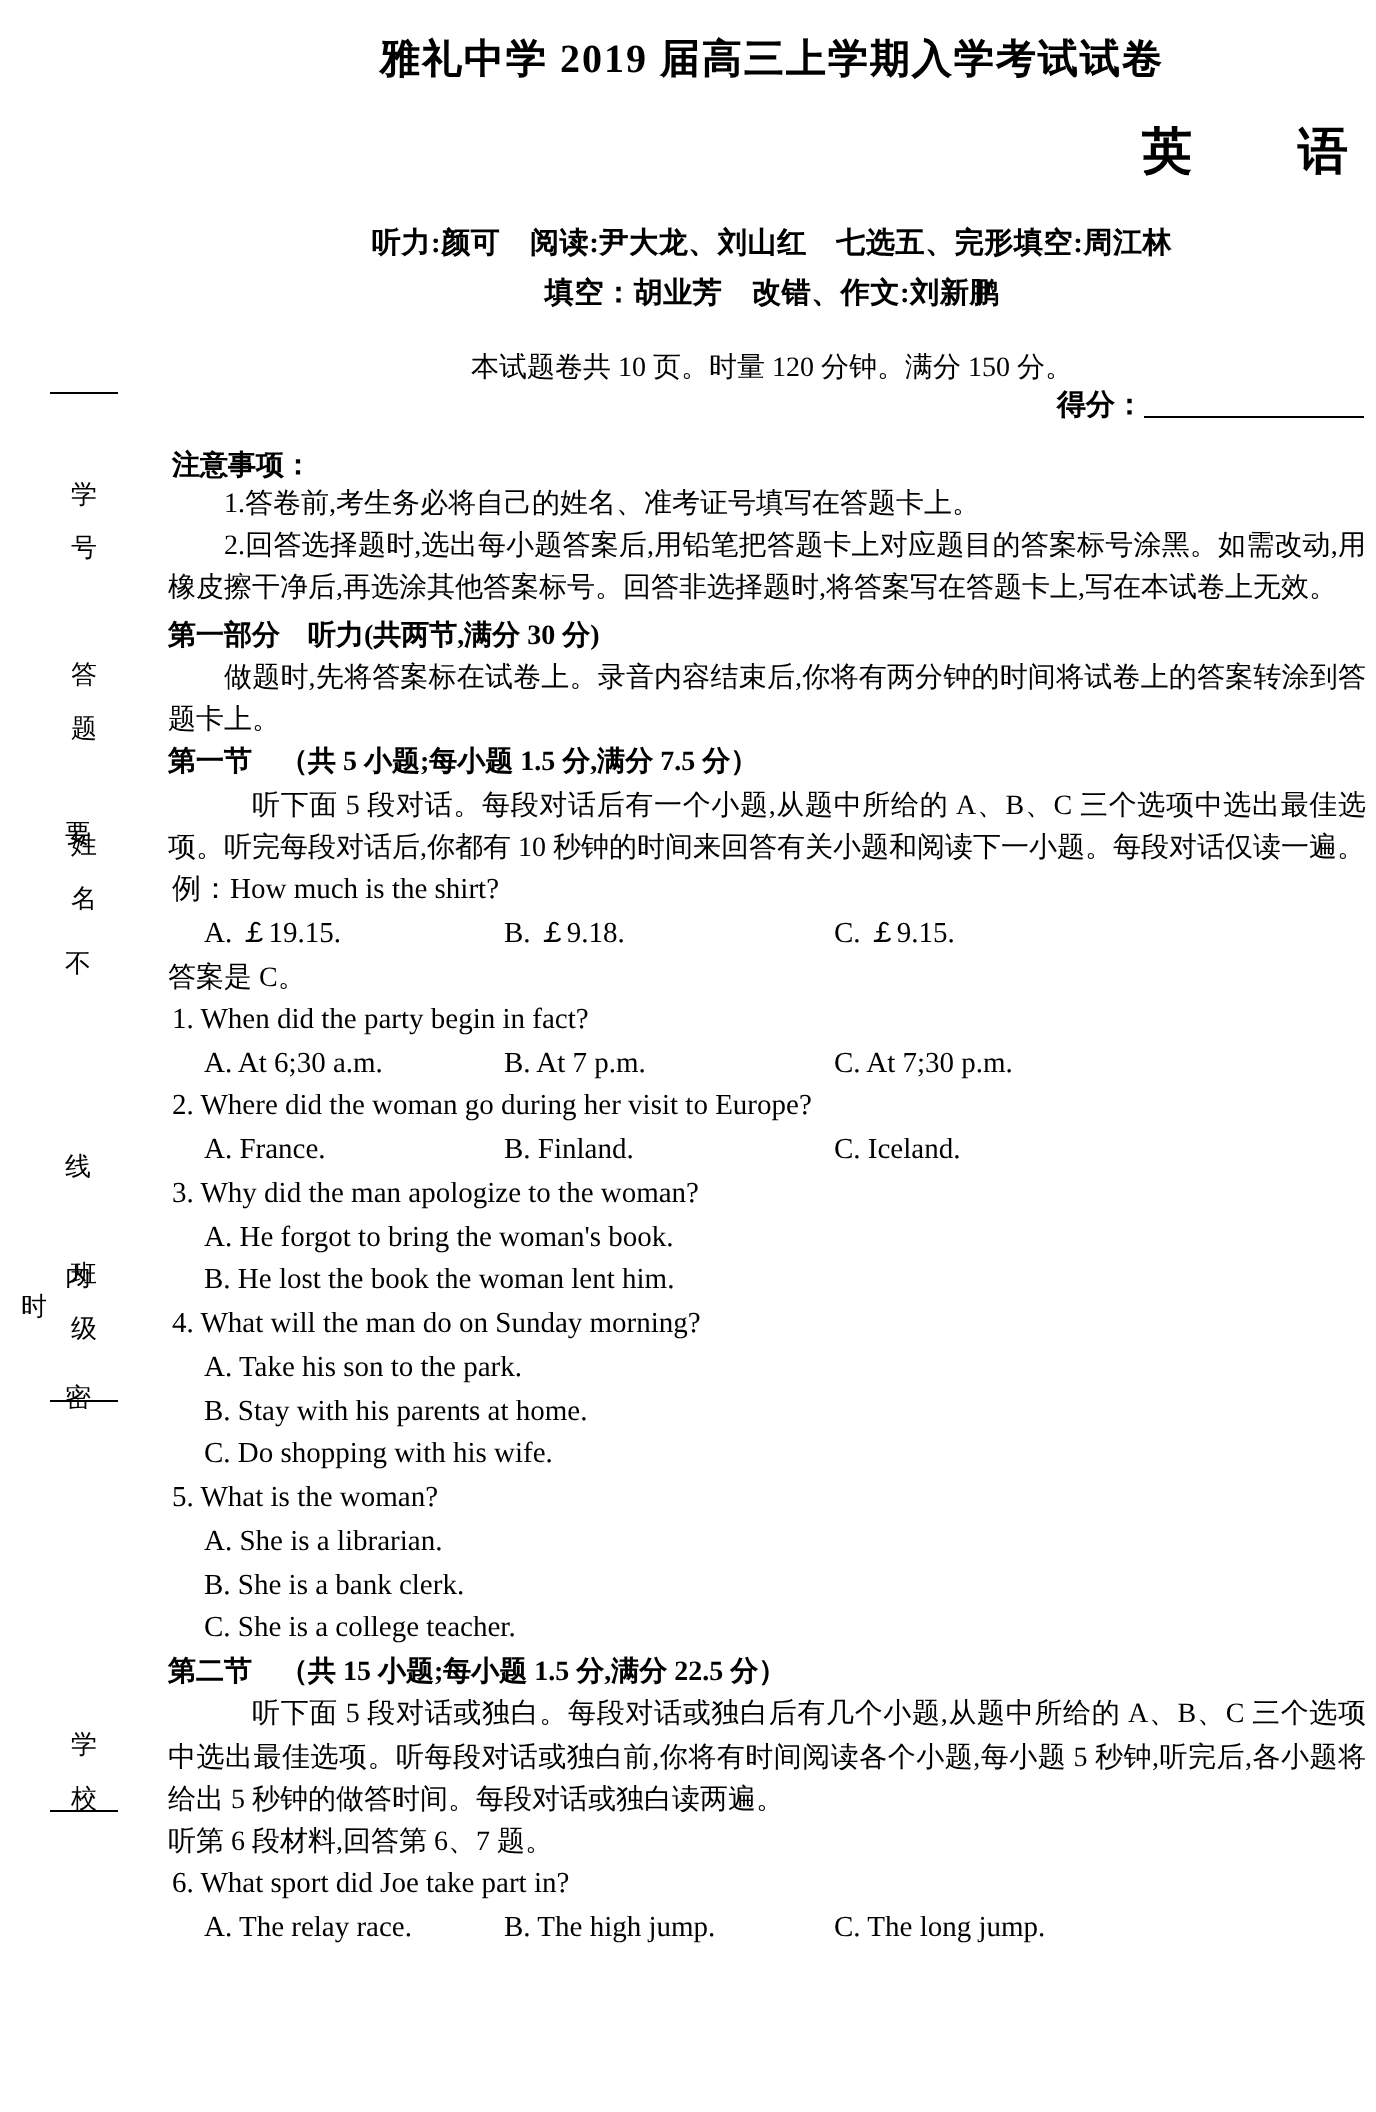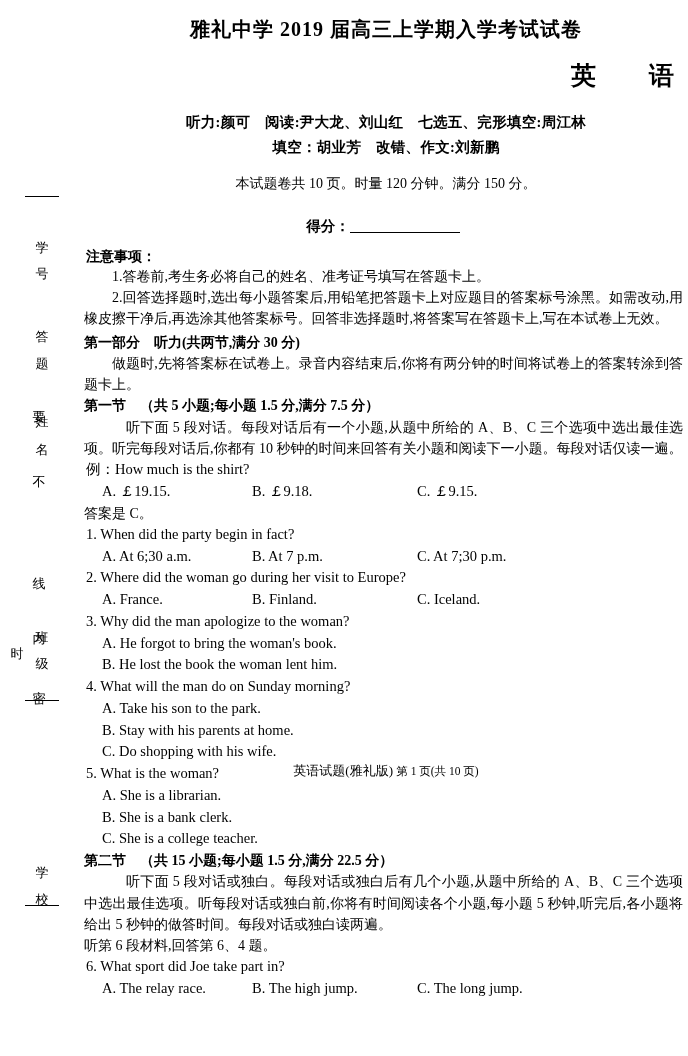--- a/index.html
+++ b/index.html
@@ -77,24 +77,24 @@
     margin-top: 18px;
     line-height: 1.75;
   }
   .credits span { letter-spacing: 0.3px; }
   .paper-info {
     text-align: center;
     font-size: 14px;
     margin-top: 14px;
   }
   .score-line {
-    text-align: center;
-    font-size: 14.5px;
-    font-weight: bold;
-    margin-top: 24px;
+    text-align: right;
+    font-size: 14.5px;
+    font-weight: bold;
+    margin-top: 0;
     padding-right: 6px;
   }
   .score-line .blank {
     display: inline-block;
     width: 110px;
     border-bottom: 1px solid #000;
     vertical-align: -2px;
   }
 
   .notice-head {
@@ -257,29 +257,25 @@
   <div class="q qline">
     <span>5.</span>
     <span>What is the woman?</span>
   </div>
   <div class="opt-line">A. She is a librarian.</div>
   <div class="opt-line">B. She is a bank clerk.</div>
   <div class="opt-line">C. She is a college teacher.</div>
 
   <div class="para bold">第二节　（共 15 小题;每小题 1.5 分,满分 22.5 分）</div>
   <div class="para" style="text-indent:42px;">听下面 5 段对话或独白。每段对话或独白后有几个小题,从题中所给的 A、B、C 三个选项中选出最佳选项。听每段对话或独白前,你将有时间阅读各个小题,每小题 5 秒钟,听完后,各小题将给出 5 秒钟的做答时间。每段对话或独白读两遍。</div>
-  <div class="para">听第 6 段材料,回答第 6、4 题。</div>
+  <div class="para">听第 6 段材料,回答第 6、7 题。</div>
 
   <div class="q qline">
     <span>6.</span>
     <span>What sport did Joe take part in?</span>
   </div>
   <div class="opts">
     <span class="o o1">A. The relay race.</span>
     <span class="o o2">B. The high jump.</span>
     <span class="o">C. The long jump.</span>
   </div>
 
-  <div class="footer">
-    <span>英语试题(雅礼版)</span>
-    <span class="small">第 1 页(共 10 页)</span>
-  </div>
 </div>
 
 </body></html>

